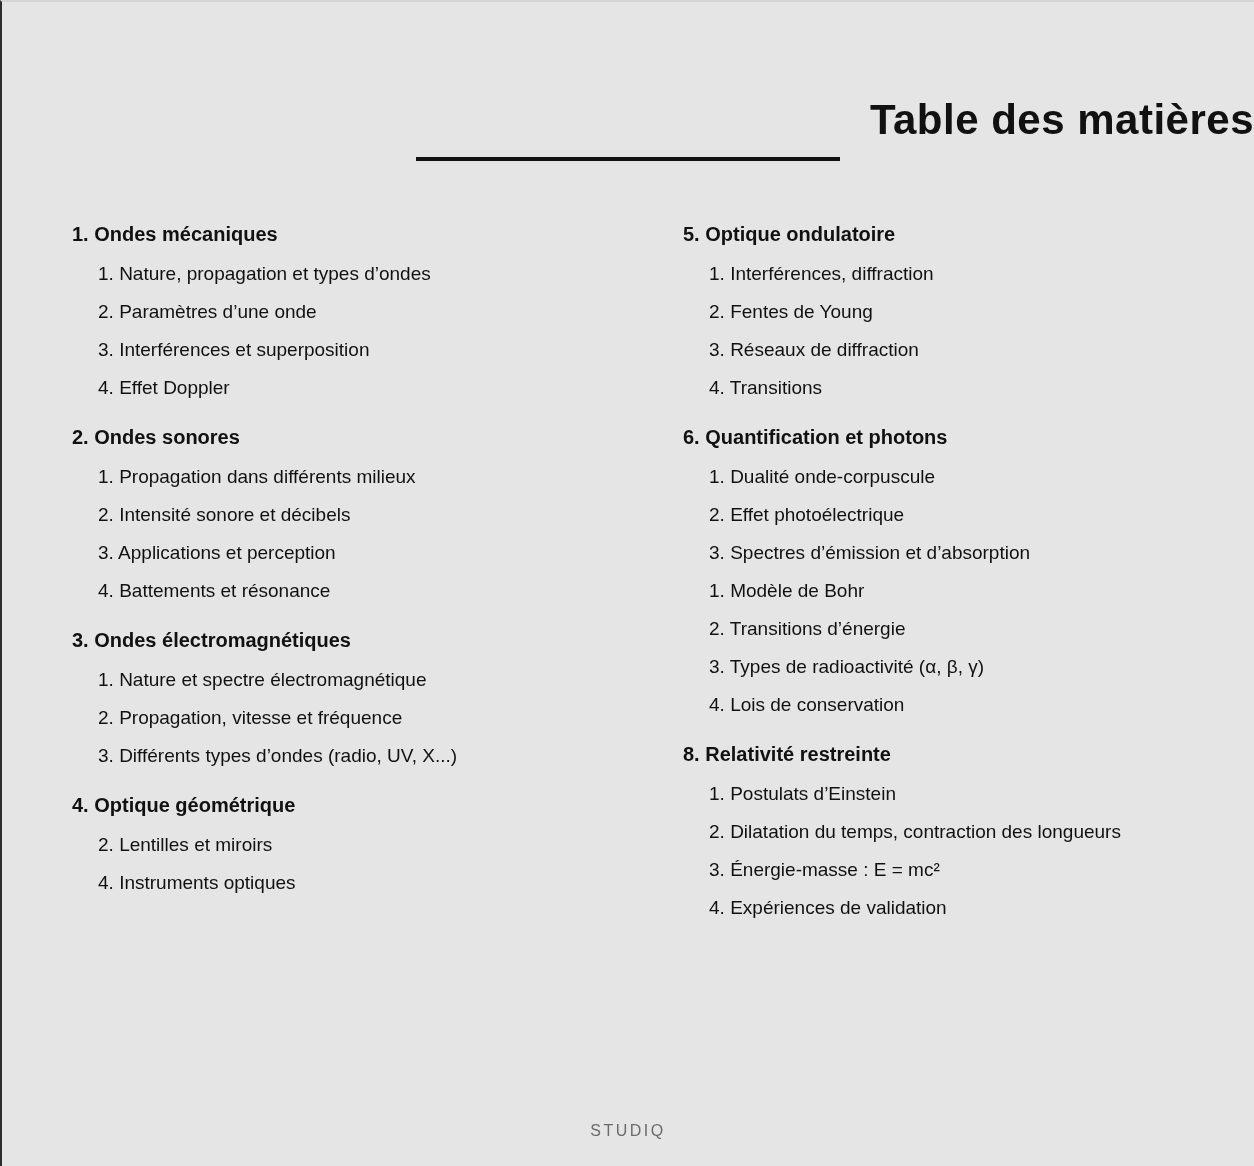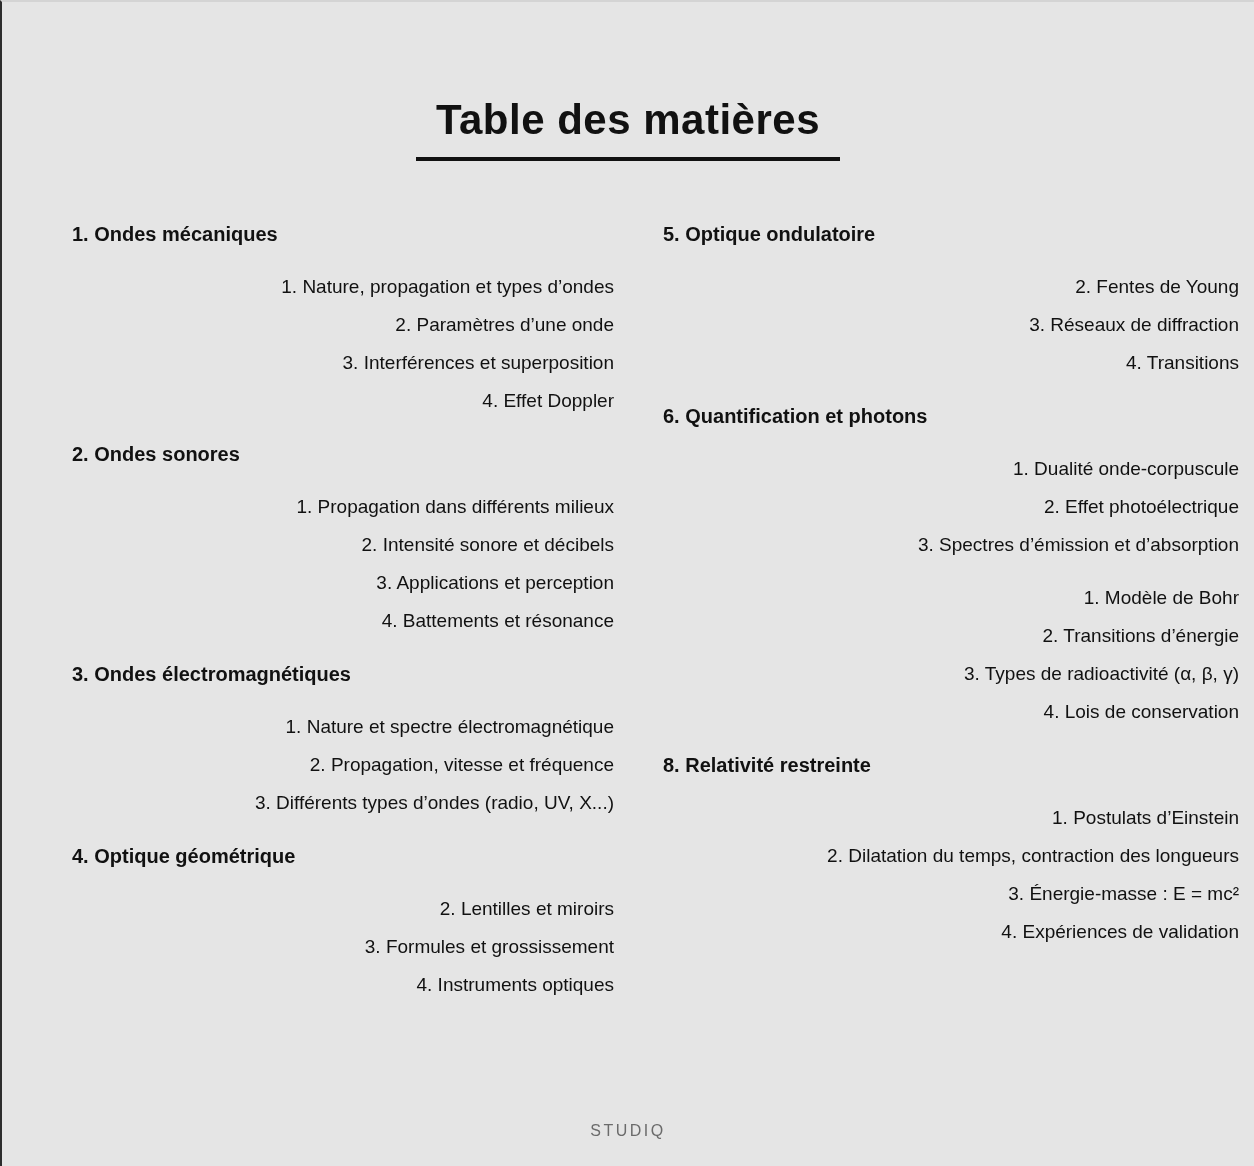--- a/index.html
+++ b/index.html
@@ -14,57 +14,56 @@
     box-sizing: border-box;
     background: #e5e5e5;
     border-left: 2px solid #2d2d2d;
     border-top: 2px solid #d4d4d4;
     overflow: hidden;
     font-family: "Liberation Sans", "DejaVu Sans", sans-serif;
     color: #111111;
   }
   .header {
     padding-top: 95px;
-    text-align: center;
+    text-align: right;
   }
   .page-title {
     margin: 0;
     font-size: 42px;
     line-height: 46px;
     font-weight: 700;
     letter-spacing: 0.5px;
     color: #111111;
   }
   .title-underline {
     width: 424px;
     height: 4px;
     background: #111111;
     margin: 14px auto 0 auto;
   }
   .toc {
     margin-top: 54px;
     padding-left: 70px;
     display: grid;
     grid-template-columns: 557px 1fr;
-    column-gap: 34px;
+    column-gap: 54px;
     align-items: start;
   }
   .toc-section { margin: 0; }
   .sec-title {
     font-size: 20px;
     font-weight: 700;
     line-height: 38px;
     margin: 11px 0 2px 0;
   }
   .toc-section:first-child .sec-title { margin-top: 0; }
   .sec-items {
     list-style: none;
-    margin: 15px;
+    margin: 0;
     padding: 0 0 0 26px;
-    text-align: right;
   }
   .toc-item {
     font-size: 19px;
     line-height: 38px;
     font-weight: 400;
   }
   .footer {
     position: absolute;
     left: 0;
     right: 0;
@@ -115,29 +114,29 @@
             <li class="toc-item"><span class="item-num">1.</span><span class="item-label"> Nature et spectre électromagnétique</span></li>
             <li class="toc-item"><span class="item-num">2.</span><span class="item-label"> Propagation, vitesse et fréquence</span></li>
             <li class="toc-item"><span class="item-num">3.</span><span class="item-label"> Différents types d’ondes (radio, UV, X...)</span></li>
           </ol>
   </section>
 
   <section class="toc-section">
     <h2 class="sec-title"><span class="sec-num">4.</span> <span class="sec-label">Optique géométrique</span></h2>
     <ol class="sec-items">
             <li class="toc-item"><span class="item-num">2.</span><span class="item-label"> Lentilles et miroirs</span></li>
-            <li class="toc-item"><span class="item-num">3.</span><span class="item-label"> Formules et grossissement</span></li>
             <li class="toc-item"><span class="item-num">4.</span><span class="item-label"> Instruments optiques</span></li>
           </ol>
   </section>
 </div>
     <div class="toc-column">
   <section class="toc-section">
     <h2 class="sec-title"><span class="sec-num">5.</span> <span class="sec-label">Optique ondulatoire</span></h2>
     <ol class="sec-items">
+            <li class="toc-item"><span class="item-num">1.</span><span class="item-label"> Interférences, diffraction</span></li>
             <li class="toc-item"><span class="item-num">2.</span><span class="item-label"> Fentes de Young</span></li>
             <li class="toc-item"><span class="item-num">3.</span><span class="item-label"> Réseaux de diffraction</span></li>
             <li class="toc-item"><span class="item-num">4.</span><span class="item-label"> Transitions</span></li>
           </ol>
   </section>
 
   <section class="toc-section">
     <h2 class="sec-title"><span class="sec-num">6.</span> <span class="sec-label">Quantification et photons</span></h2>
     <ol class="sec-items">
             <li class="toc-item"><span class="item-num">1.</span><span class="item-label"> Dualité onde-corpuscule</span></li>

